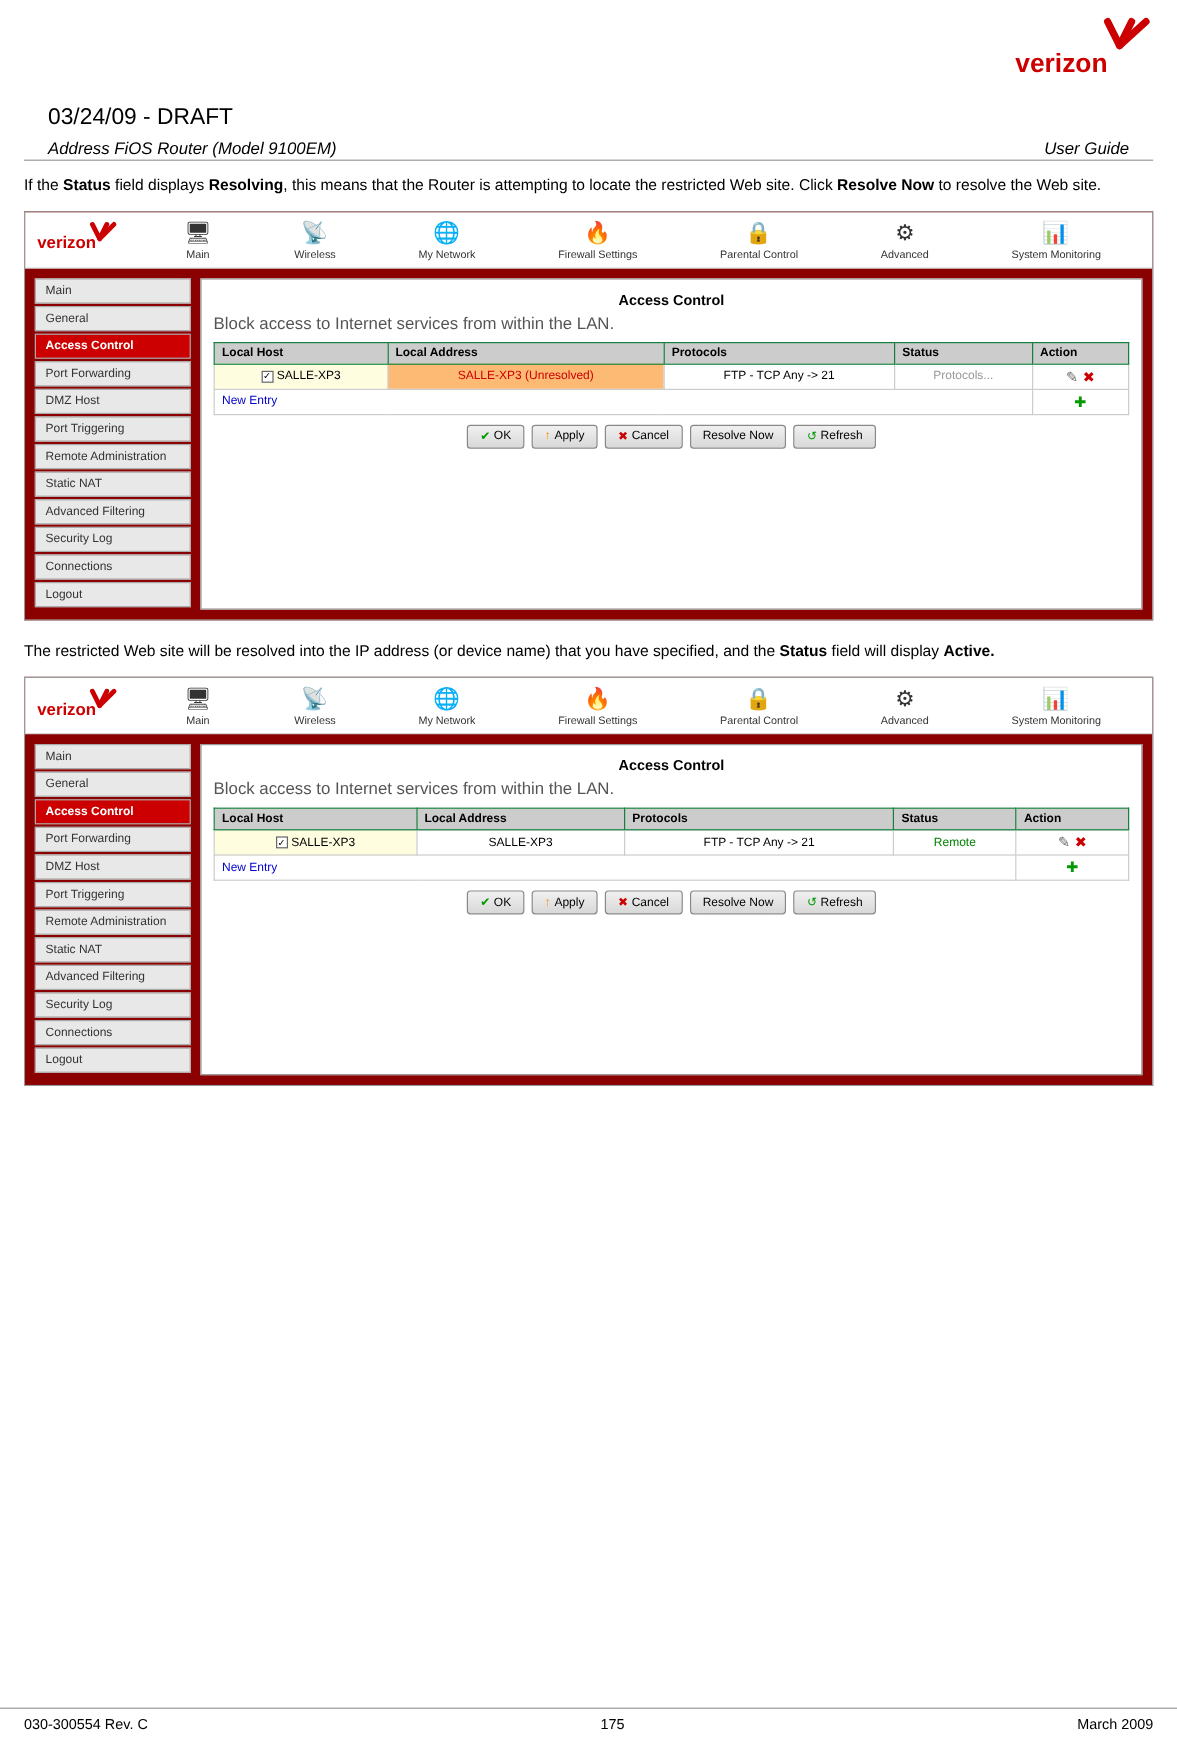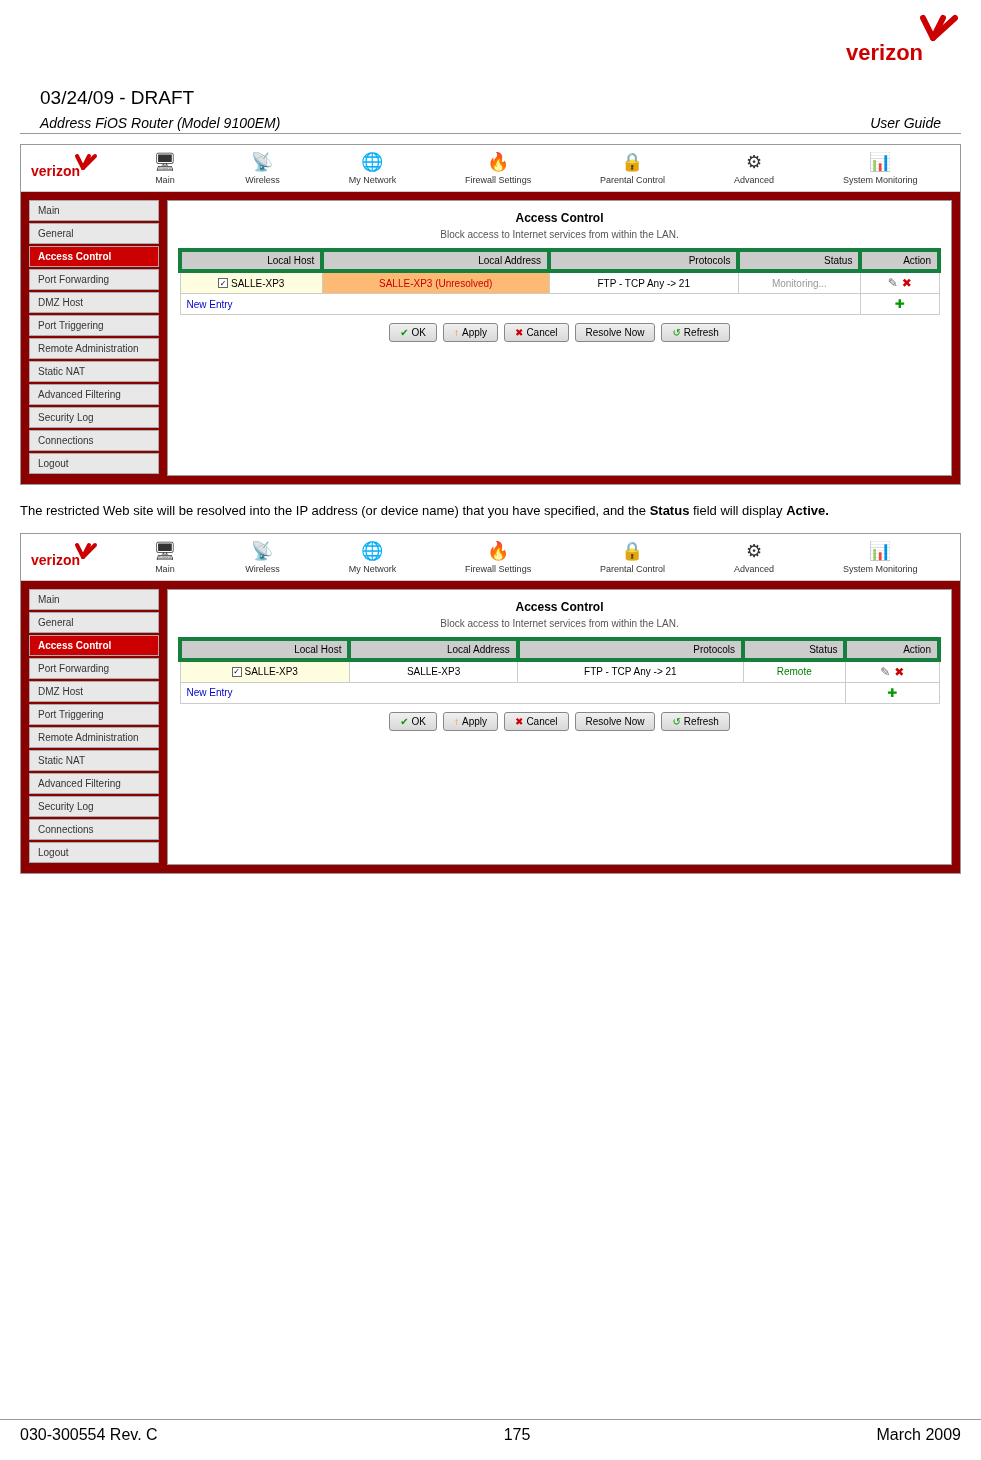--- a/index.html
+++ b/index.html
@@ -124,39 +124,38 @@
       border: 1px solid #999;
       padding: 10px;
     }
     .router-main h2 {
       text-align: center;
       font-size: 12px;
       font-weight: bold;
       margin-bottom: 4px;
     }
     .router-main .subtitle {
-      text-align: center;
-      font-size: 10px;
+      font-size: 14px;
       color: #555;
       margin-bottom: 8px;
     }
 
     
     .ac-table {
       width: 100%;
       border-collapse: collapse;
       font-size: 10px;
       margin-bottom: 8px;
     }
     .ac-table th {
       background: #ccc;
-      border: 4px solid #15803d;
+      border: 1px solid #15803d;
       padding: 3px 6px;
-      font-weight: normal;
-      text-align: right;
+      font-weight: bold;
+      text-align: left;
     }
     .ac-table td {
       border: 1px solid #ccc;
       padding: 3px 6px;
       text-align: center;
     }
     .ac-table .local-host-col { background: #fffde0; }
     .ac-table .local-addr-col { background: #fdba74; color: #cc0000; }
     .ac-table .new-entry {
       color: #0000cc;
@@ -218,21 +217,21 @@
     
     .page-footer {
       position: absolute;
       bottom: 10px;
       left: 0;
       right: 0;
       padding: 6px 20px;
       border-top: 1px solid #999;
       display: flex;
       justify-content: space-between;
-      font-size: 16px;
+      font-size: 12px;
       text-align: center;
     }
 
     
     .logo-container {
       display: flex;
       flex-direction: column;
       align-items: flex-end;
     }
     .logo-svg {
@@ -258,20 +257,24 @@
 <div class="page-content">
 
   <div class="doc-meta">
     <span>03/24/09 - DRAFT</span>
   </div>
   <div class="doc-title-row">
     <span style="font-style:italic;">Address FiOS Router (Model 9100EM)</span>
     <span style="font-style:italic;text-align:center;">User Guide</span>
   </div>
 
+  <div class="body-text">
+    If the <b>Status</b> field displays <b>Resolving</b>, this means that the Router is attempting to locate the restricted Web site.
+    Click <b>Resolve Now</b> to resolve the Web site.
+  </div>
 
   <div class="router-screenshot">
 
     <div class="router-topbar">
       <div class="router-logo">
         <svg width="70" height="28" viewBox="0 0 70 28" xmlns="http://www.w3.org/2000/svg">
           <polyline points="48,4 54,16 60,4" fill="none" stroke="#cc0000" stroke-width="4" stroke-linejoin="round" stroke-linecap="round"></polyline>
           <line x1="54" y1="16" x2="66" y2="4" stroke="#cc0000" stroke-width="4" stroke-linecap="round"></line>
           <text x="2" y="24" font-family="Arial" font-size="14" font-weight="bold" fill="#cc0000">verizon</text>
         </svg>
@@ -342,21 +345,21 @@
           <tbody>
             <tr>
               <td class="local-host-col">
                 <div class="checkbox-cell">
                   <div class="mini-checkbox checked">✓</div>
                   <span>SALLE-XP3</span>
                 </div>
               </td>
               <td class="local-addr-col">SALLE-XP3 (Unresolved)</td>
               <td>FTP - TCP Any -&gt; 21</td>
-              <td><span class="status-resolving">Monitoring...</span></td>
+              <td><span class="status-resolving">Protocols...</span></td>
               <td>
                 <div class="action-icons">
                   <span class="action-icon edit">✎</span>
                   <span class="action-icon del">✖</span>
                 </div>
               </td>
             </tr>
             <tr>
               <td colspan="4" class="new-entry">New Entry</td>
               <td>

